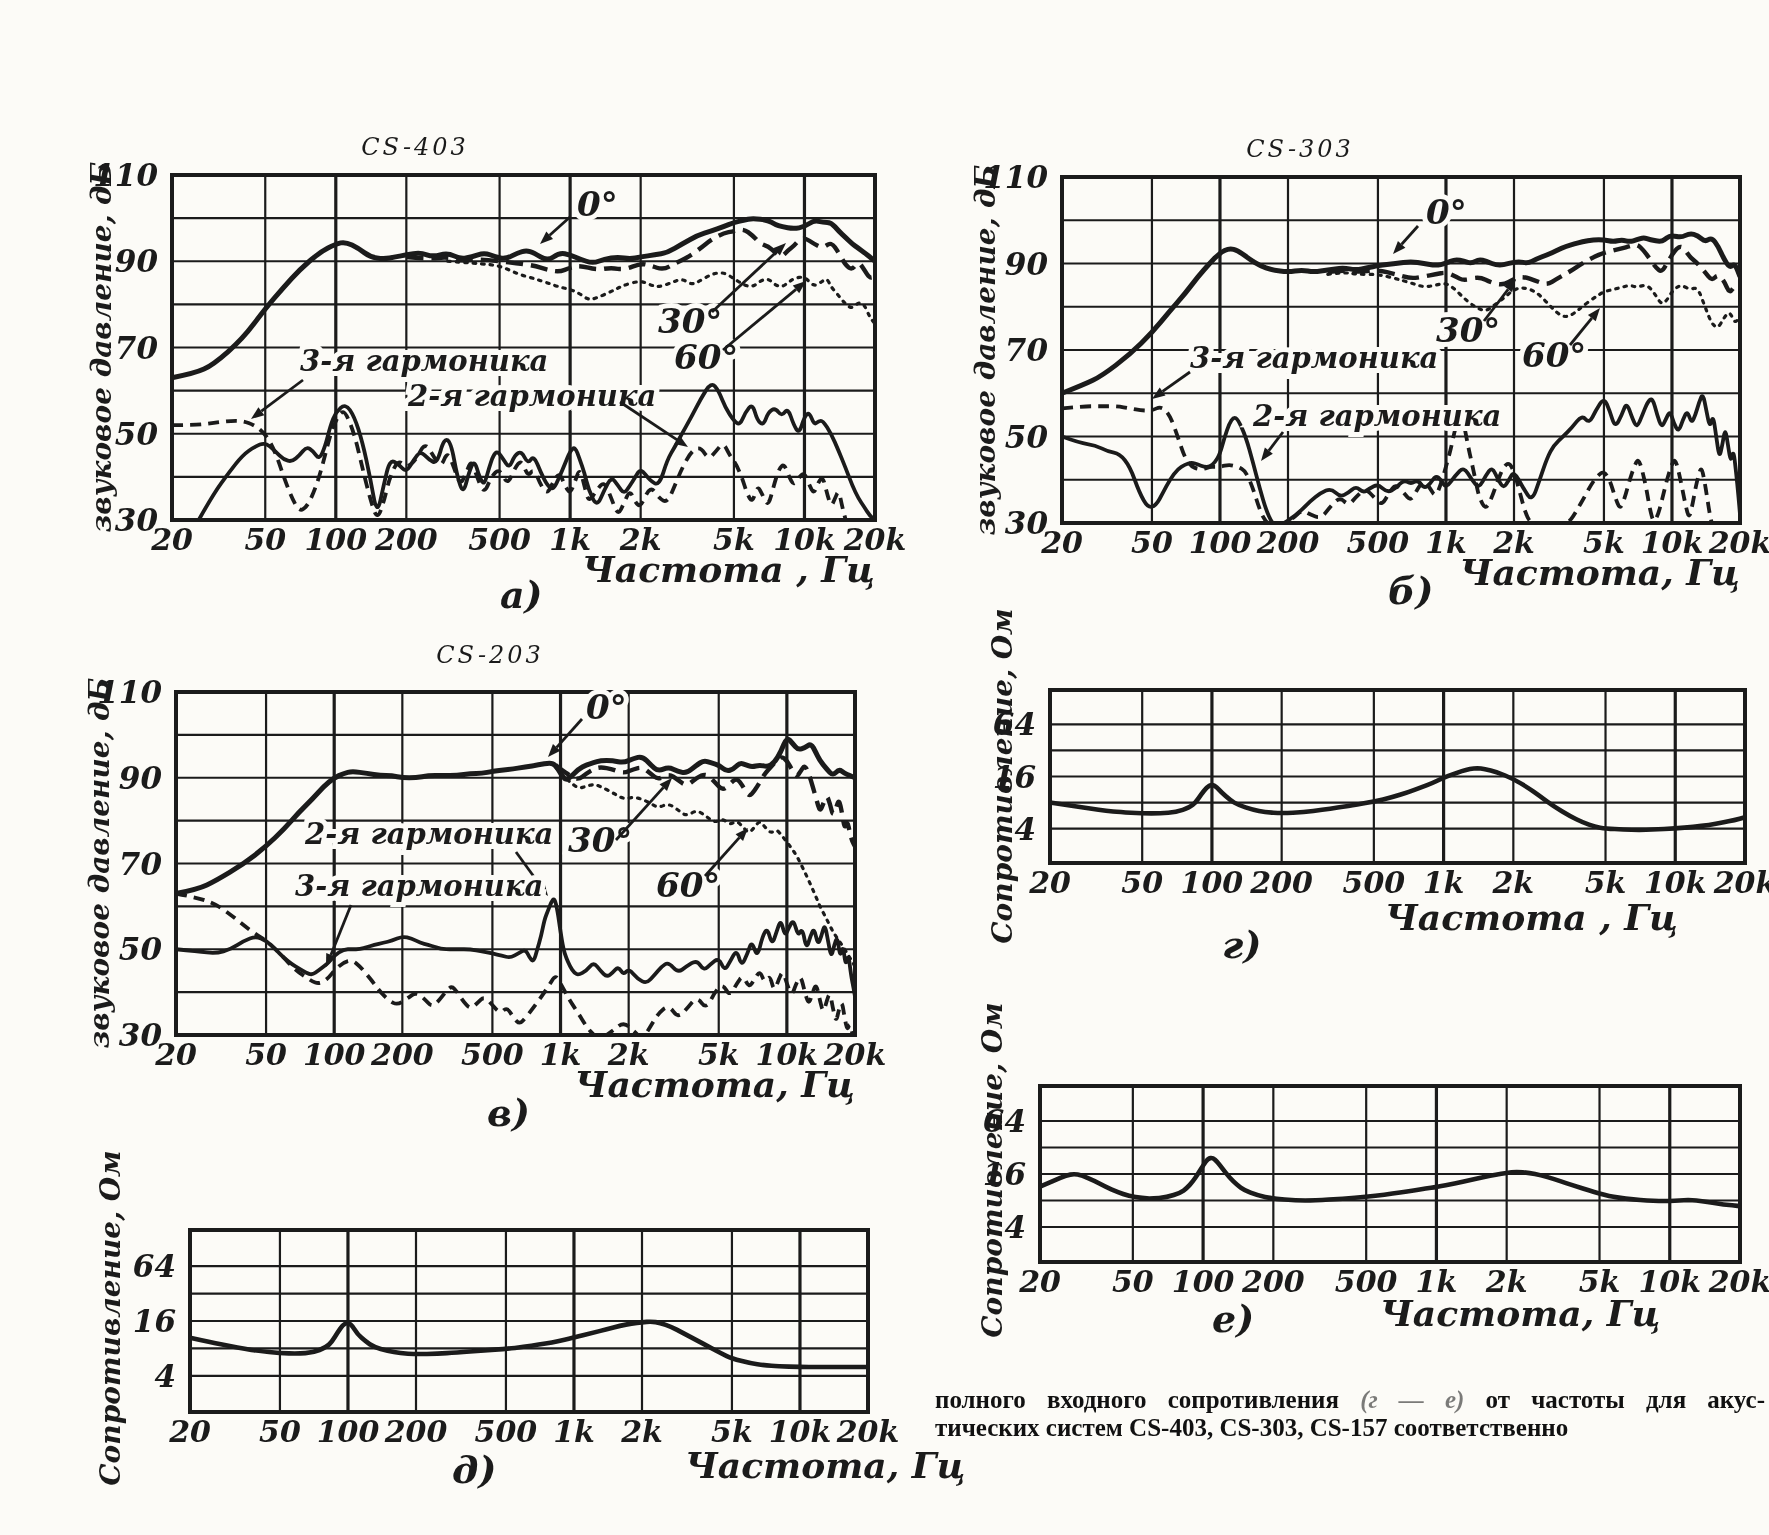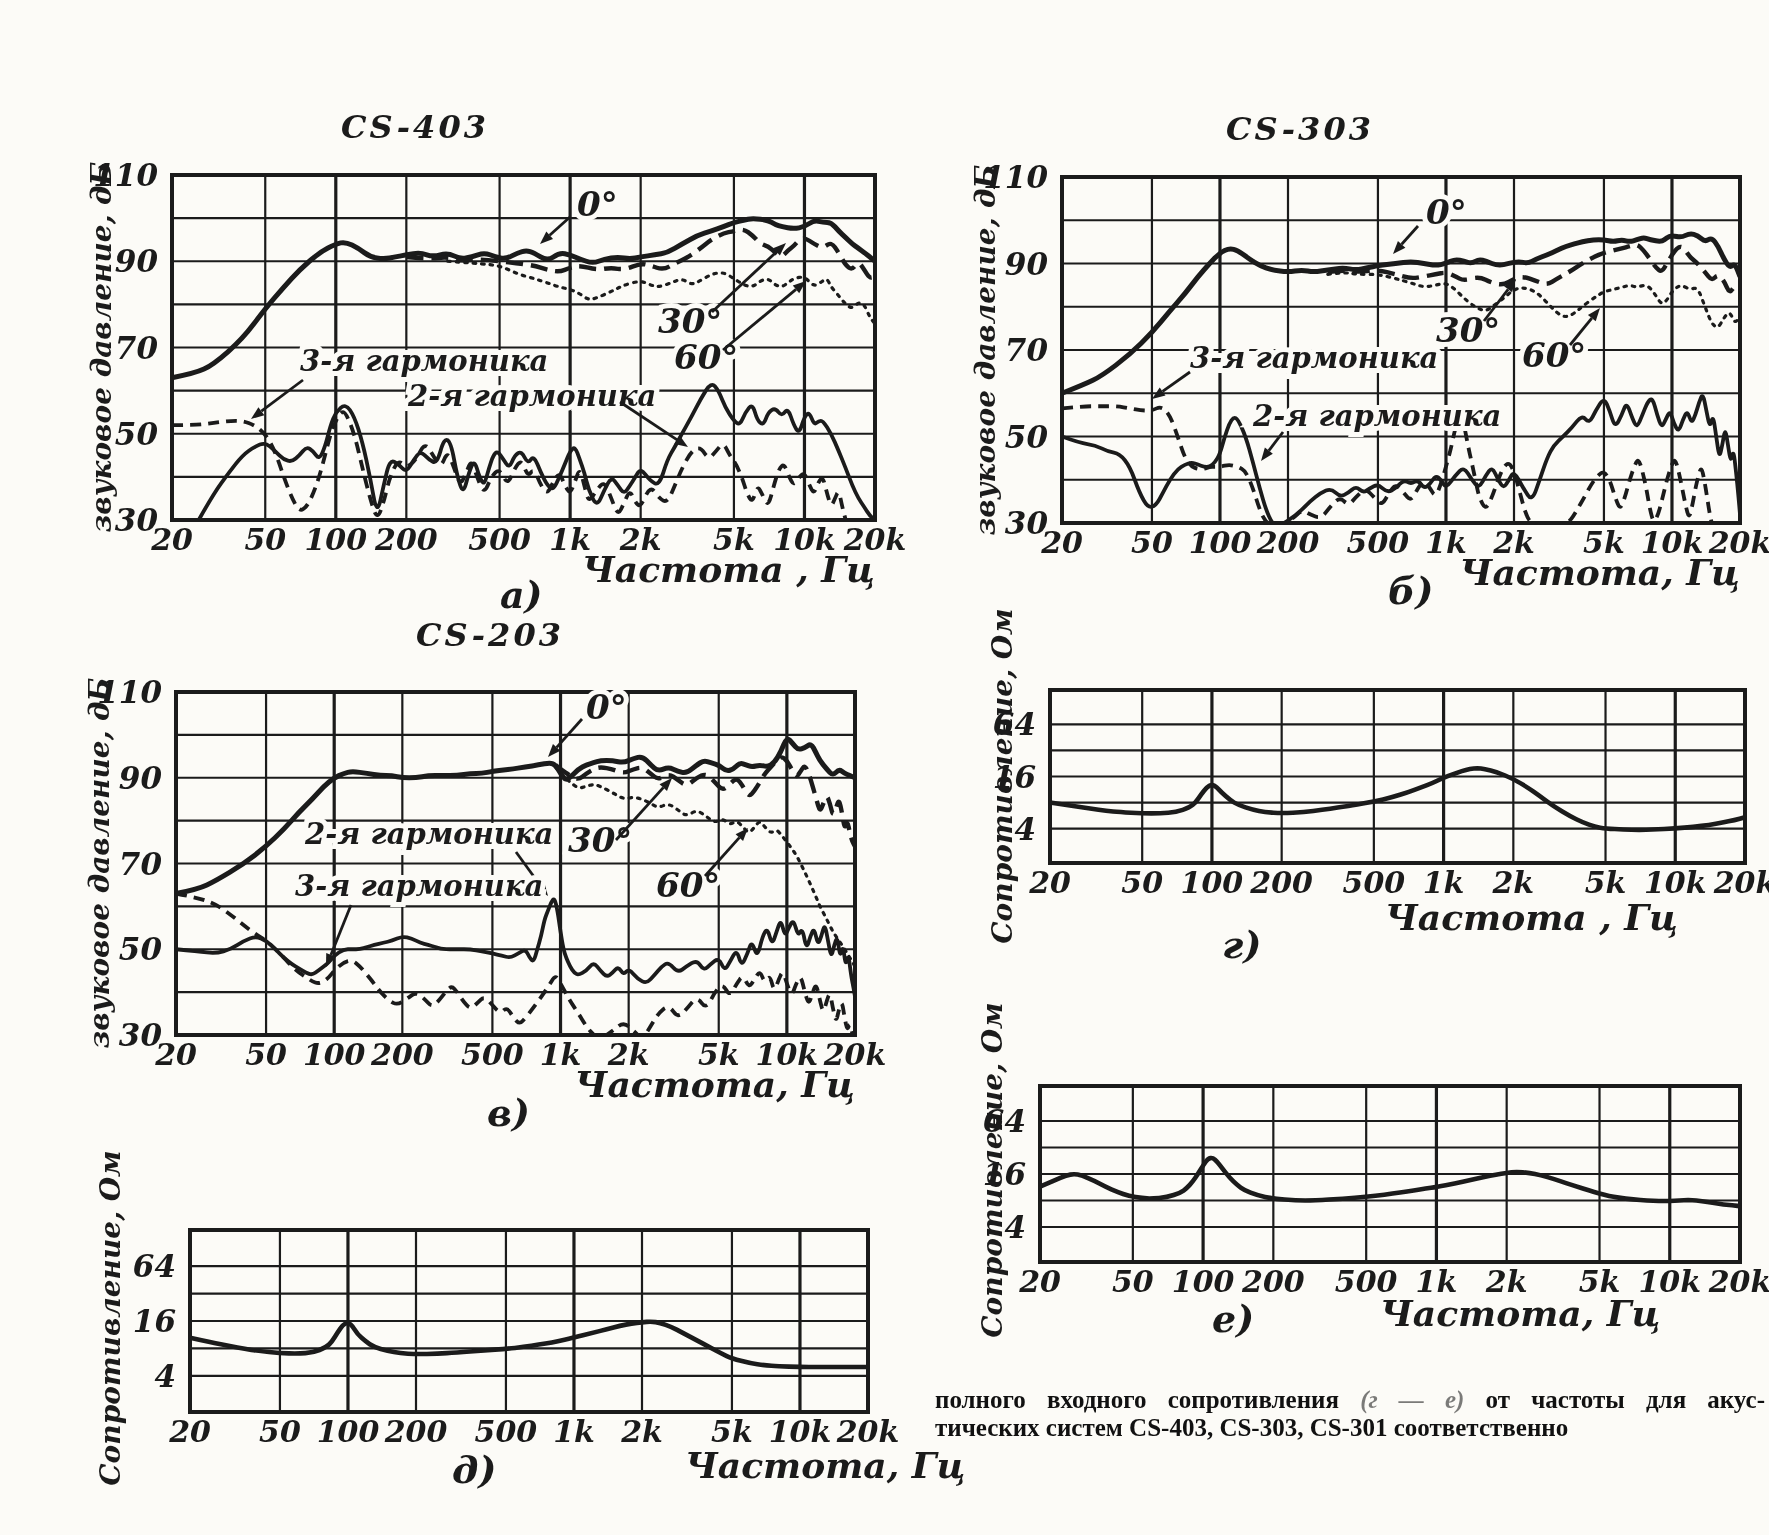--- a/index.html
+++ b/index.html
@@ -1,20 +1,20 @@
 <!DOCTYPE html>
 <html><head>
 <meta charset="utf-8">
 <style>
   html,body{margin:0;padding:0;background:#e8e8e8;}
   #page{position:relative;width:1769px;height:1535px;background:#fcfbf7;overflow:hidden;
         font-family:"DejaVu Serif",serif;color:#1b1b1b;}
   #chart-canvas{position:absolute;left:0;top:0;}
   .abs{position:absolute;white-space:nowrap;}
-  .ctitle{transform:translateX(-50%);font-style:italic;font-weight:bold;font-size:32px;letter-spacing:3px;}
+  .ctitle{transform:translateX(-50%);font-style:italic;font-weight:normal;font-size:24px;letter-spacing:3px;margin-top:25px;}
   .plabel{font-style:italic;font-weight:bold;font-size:38px;}
   .xlab{font-style:italic;font-weight:bold;font-size:36px;}
   .xlab[data-align="right"]{transform:translateX(-100%);}
   .ylab{font-style:italic;font-weight:bold;font-size:28px;transform:translate(-50%,-50%) rotate(-90deg);}
   #figure-caption{position:absolute;left:935px;top:1386px;width:830px;
       font-family:"Liberation Serif",serif;font-weight:bold;font-size:25px;line-height:28px;color:#111;}
   #figure-caption .cap-line{text-align:justify;text-align-last:justify;}
   #figure-caption .cap-line:last-child{text-align-last:left;}
   .cap-i{font-style:italic;opacity:.55;}
   svg text{font-family:"DejaVu Serif",serif;}
@@ -339,15 +339,15 @@
   <div class="abs plabel" style="left: 452px; top: 1447px;">д)</div>
   <div class="abs xlab" style="left: 685px; top: 1444px;">Частота, Гц</div>
   <div class="abs ylab" style="left: 110px; top: 1318px;">Сопротивление, Ом</div>
 
   <div class="abs plabel" style="left: 1212px; top: 1296px;">е)</div>
   <div class="abs xlab" style="left: 1380px; top: 1292px;">Частота, Гц</div>
   <div class="abs ylab" style="left: 992px; top: 1170px;">Сопротивление, Ом</div>
 
   <div id="figure-caption">
       <div class="cap-line"><span>полного входного сопротивления </span><span class="cap-i">(г — е)</span><span> от частоты для акус-</span></div>
-      <div class="cap-line"><span>тических систем CS-403, CS-303, CS-301 соответственно</span></div>
+      <div class="cap-line"><span>тических систем CS-403, CS-303, CS-157 соответственно</span></div>
     </div>
 </div>
 
 </body></html>

